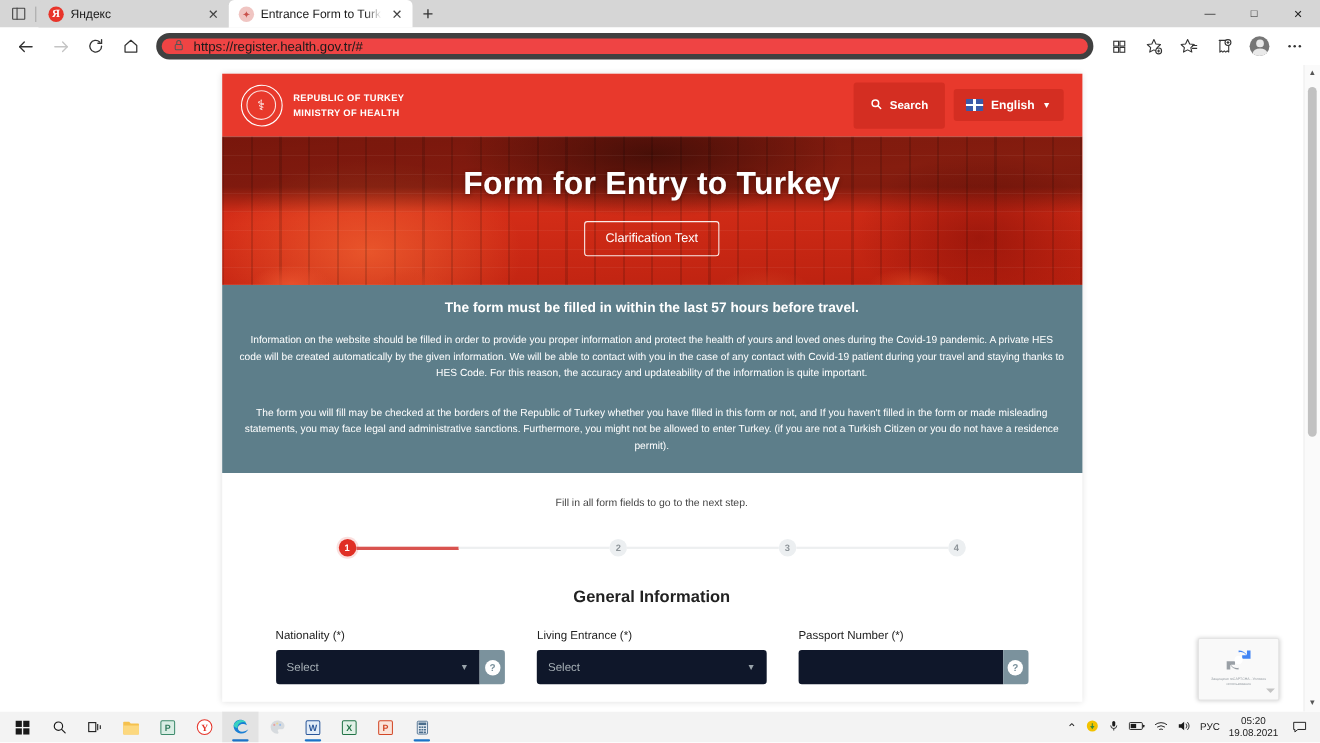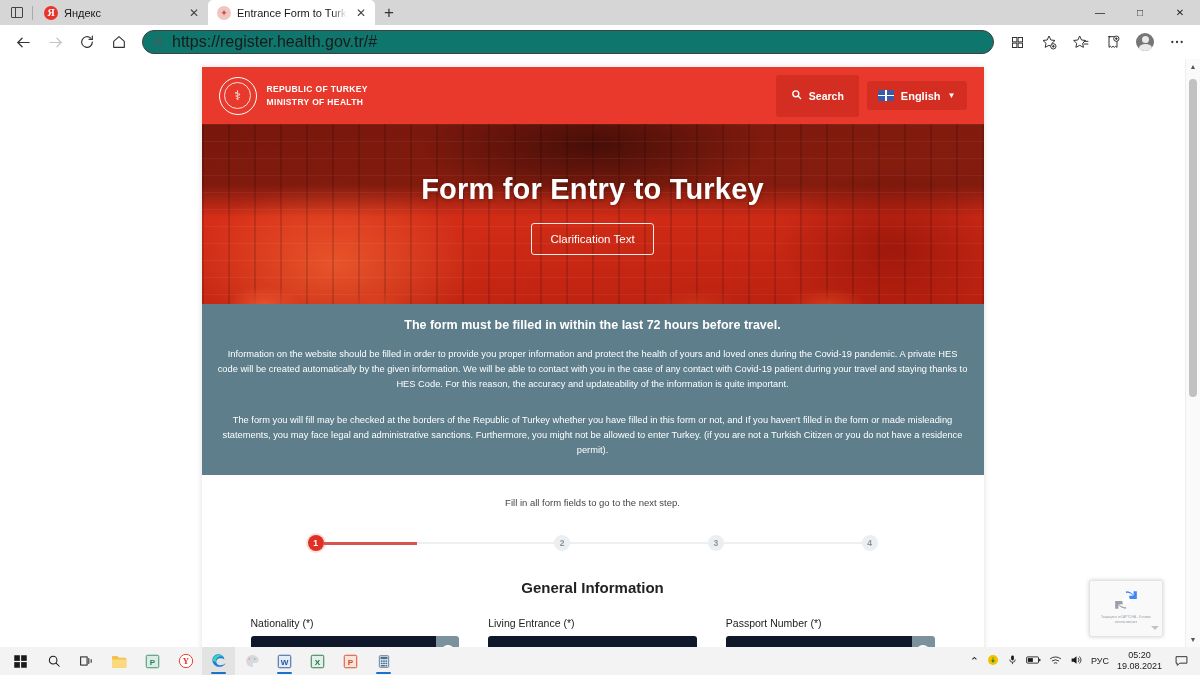--- a/index.html
+++ b/index.html
@@ -47,23 +47,23 @@
   .newtab { width: 28px; height: 25px; display:flex;align-items:center;justify-content:center;
             font-size:17px; color:#333; font-weight: 300; }
 
   .winctrls { margin-left:auto; display:flex; height:25px; }
   .winctrl { width:40px; height:25px; display:flex;align-items:center;justify-content:center; font-size:10px; color:#222; }
 
   .toolbar { height: 34px; background:#ffffff; display:flex; align-items:center; padding: 0 8px; gap: 2px; flex: 0 0 34px; }
   .tbtn { width: 30px; height: 28px; display:flex;align-items:center;justify-content:center; color:#333; }
   .tbtn svg { display:block; }
   .omnibox {
-    flex: 1; height: 24px; background: #0f766e; border: 1px solid #404040; border-radius: 12px;
+    flex: 1; height: 24px; background: #ef4444; border: 5px solid #404040; border-radius: 12px;
     display:flex; align-items:center; gap:8px; padding: 0 10px; margin: 0 6px;
-    font-size: 16px; color: #1a1a1a;
+    font-size: 12px; color: #1a1a1a;
   }
   .omnibox .lock { color:#555; font-size:11px; }
   .tb-right { display:flex; align-items:center; gap:2px; }
   .avatar-circ { width:18px;height:18px;border-radius:50%;background:#767676; position:relative; overflow:hidden; }
   .avatar-circ:before{content:"";position:absolute;width:7px;height:7px;border-radius:50%;background:#e9e9e9;left:5.5px;top:3px;}
   .avatar-circ:after{content:"";position:absolute;width:13px;height:8px;border-radius:50% 50% 0 0;background:#e9e9e9;left:2.5px;top:11px;}
 
   .viewport { flex: 1; position: relative; background: #ffffff; overflow: hidden; }
 
   
@@ -98,21 +98,21 @@
   .flag-uk { width:16px;height:11px;border-radius:1px;flex:0 0 16px;
     background:
       linear-gradient(to bottom, transparent 42%, #fff 42%, #fff 58%, transparent 58%),
       linear-gradient(to right, transparent 41%, #fff 41%, #fff 59%, transparent 59%),
       linear-gradient(to bottom, transparent 45%, #c8102e 45%, #c8102e 55%, transparent 55%),
       linear-gradient(to right, transparent 44%, #c8102e 44%, #c8102e 56%, transparent 56%),
       #3b5aa8; }
   .caret-d { font-size:8px; }
 
   
-  .hero { height:180px; position:relative; overflow:hidden;
+  .hero { height:135px; position:relative; overflow:hidden;
           background:
             radial-gradient(ellipse 200px 120px at 17% 78%, rgba(255,120,60,.55), transparent 70%),
             radial-gradient(ellipse 160px 110px at 88% 68%, rgba(120,10,5,.5), transparent 70%),
             radial-gradient(ellipse 240px 80px at 50% 12%, rgba(40,8,4,.55), transparent 72%),
             linear-gradient(175deg, #c22414 0%, #d62e18 40%, #b8200f 100%);
   }
   .hero:before {
     content:""; position:absolute; inset:0;
     background:
       repeating-linear-gradient(to right, rgba(0,0,0,.14) 0 2px, transparent 2px 26px),
@@ -348,21 +348,21 @@
         </div>
 
         <div class="hero">
           <div class="hero-inner">
             <div class="hero-title">Form for Entry to Turkey</div>
             <button class="btn-clarify">Clarification Text</button>
           </div>
         </div>
 
         <div class="info-band">
-          <div class="info-title">The form must be filled in within the last 72 hours before travel.</div>
+          <div class="info-title">The form must be filled in within the last 57 hours before travel.</div>
           <div class="info-p">Information on the website should be filled in order to provide you proper information and protect the health of yours and loved ones during the Covid-19 pandemic. A private HES code will be created automatically by the given information. We will be able to contact with you in the case of any contact with Covid-19 patient during your travel and staying thanks to HES Code. For this reason, the accuracy and updateability of the information is quite important.</div>
           <div class="info-p">The form you will fill may be checked at the borders of the Republic of Turkey whether you have filled in this form or not, and If you haven't filled in the form or made misleading statements, you may face legal and administrative sanctions. Furthermore, you might not be allowed to enter Turkey. (if you are not a Turkish Citizen or you do not have a residence permit).</div>
         </div>
 
         <div class="form-area">
           <div class="hint">Fill in all form fields to go to the next step.</div>
 
           <div class="stepper">
             <div class="step-dot active">1</div>
             <div class="step-line done"></div>

